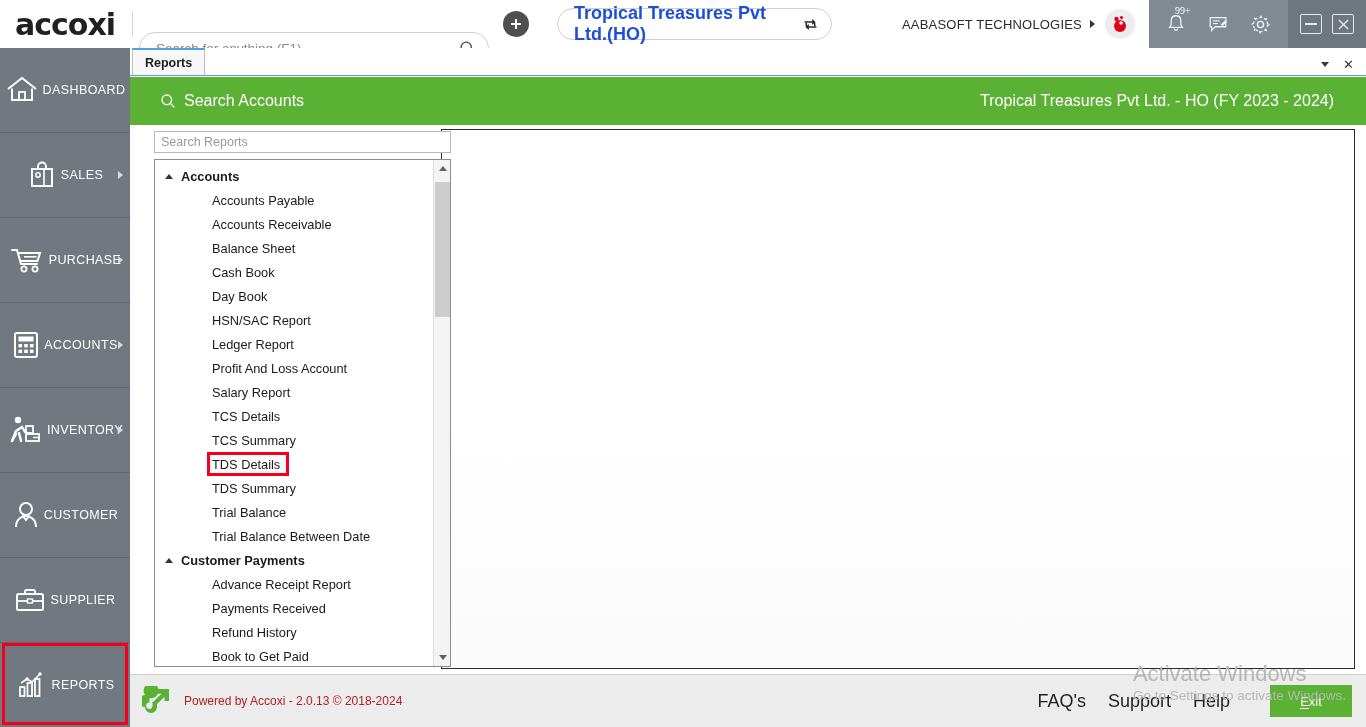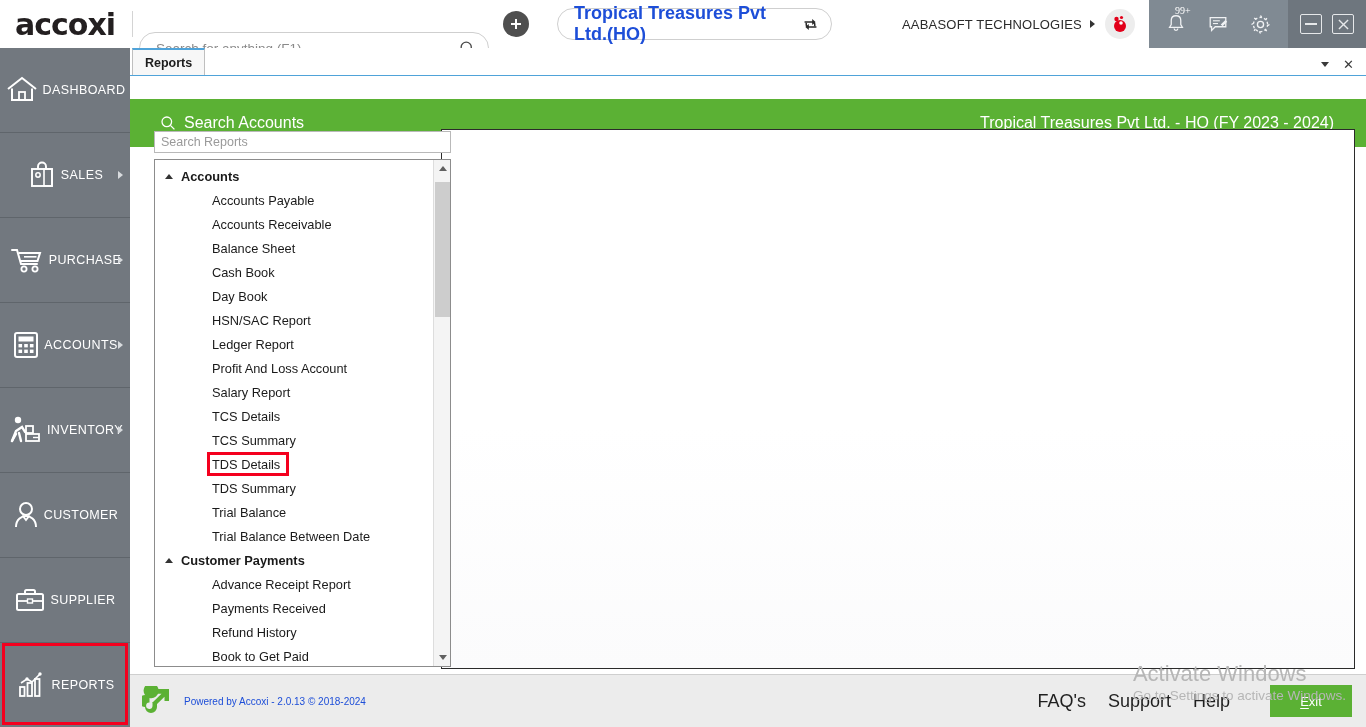--- a/index.html
+++ b/index.html
@@ -116,21 +116,20 @@
     padding: 0 12px 4px 0; }
   .tabctrl .c { font-size: 13px; color: #3a3a3a; cursor: pointer; line-height: 1; }
   .caret-d { width: 0; height: 0; border-top: 5px solid #3a3a3a;
     border-left: 4px solid transparent; border-right: 4px solid transparent; }
 
   
   .greenbar {
     position: absolute; left: 130px; top: 77px; width: 1236px; height: 48px;
     background: #5BB134; color: #fff; display: flex; align-items: center;
     padding: 0 32px 0 30px;
-    margin-top: 22px;
   }
   .gb-left { display: flex; align-items: center; gap: 8px; font-size: 16px; cursor: pointer; }
   .gb-right { margin-left: auto; font-size: 16px; }
 
   
   .reports-panel {
     position: absolute; left: 138px; top: 131px; width: 297px; height: 537px; padding-left: 16px;
   }
   .rsearch {
     width: 297px; height: 22px; border: 1px solid #b9b9b9; background: #fff;
@@ -191,21 +190,21 @@
   .wm .l1 { font-size: 22px; line-height: 26px; }
   .wm .l2 { font-size: 13.5px; line-height: 18px; }
 
   
   .footer {
     position: absolute; left: 130px; bottom: 0; width: 1236px; height: 53px;
     background: #ececec; border-top: 1px solid #cfcfcf;
     display: flex; align-items: center; padding: 0 14px 0 12px;
   }
   .flogo { width: 30px; height: 30px; margin-right: 12px; }
-  .ftext { font-size: 10px; color: #1d4ed8; }
+  .ftext { font-size: 12px; color: #b91c1c; }
   .flinks { margin-left: auto; display: flex; align-items: center; gap: 22px; }
   .flink { font-size: 18px; color: #1f1f1f; cursor: pointer; }
   .exitbtn {
     width: 82px; height: 32px; background: #5BB134; color: #fff;
     display: flex; align-items: center; justify-content: center;
     font-size: 13px; margin-left: 18px; cursor: pointer;
   }
   .exitbtn u { text-underline-offset: 2px; }
 </style>
 </head>

